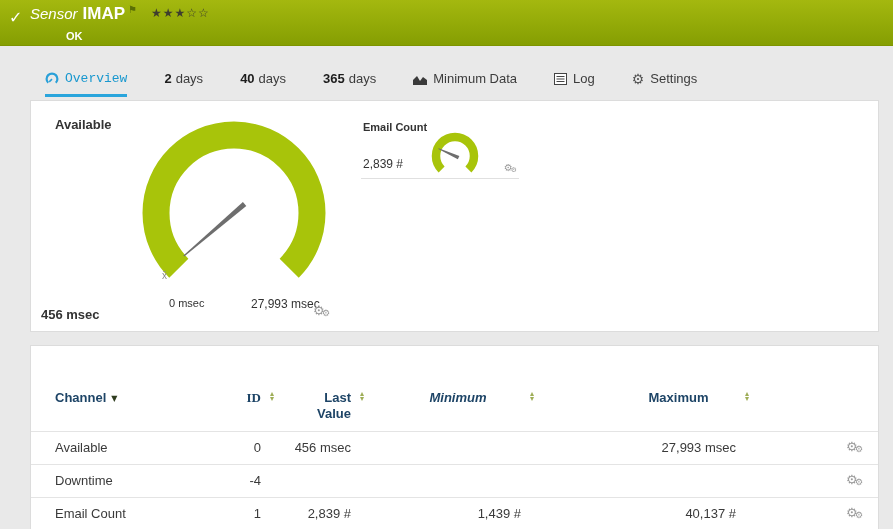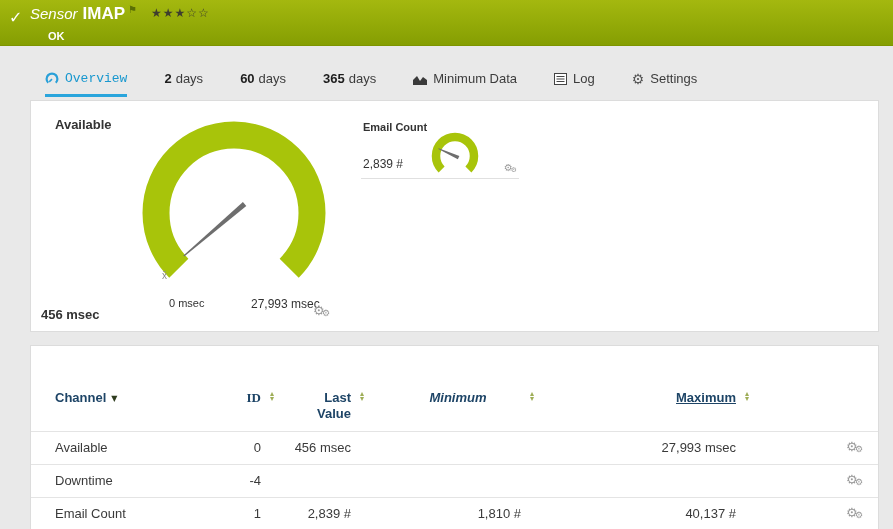--- a/index.html
+++ b/index.html
@@ -13,21 +13,21 @@
 
   
   .header { position: absolute; top: 0; left: 0; width: 100%; height: 46px;
     background: linear-gradient(180deg, #a4b80f, #859e02); border-bottom: 1px solid #7d9400; }
   .hdr-check { position: absolute; left: 9px; top: 8px; font-size: 16px; font-weight: bold; color: #fff; }
   .hdr-title { position: absolute; left: 30px; top: 4px; color: #fff; white-space: nowrap; }
   .hdr-type { font-style: italic; font-size: 15px; }
   .hdr-name { font-size: 17px; font-weight: bold; margin-left: 5px; }
   .hdr-flag { font-size: 10px; color: rgba(35,55,0,0.55); margin-left: 3px; vertical-align: 6px; }
   .hdr-stars { font-size: 12px; color: #3e3e2e; margin-left: 14px; letter-spacing: 1px; vertical-align: 2px; }
-  .hdr-ok { position: absolute; left: 48px; top: 30px; font-size: 11px; font-weight: bold; color: #fff; }
+  .hdr-ok { position: absolute; left: 66px; top: 30px; font-size: 11px; font-weight: bold; color: #fff; }
 
   
   .tabs { position: absolute; top: 63px; left: 0; width: 100%; height: 34px; display: flex; padding-left: 45px; }
   .tab { display: flex; align-items: center; margin-right: 37px; font-size: 13px; color: #3c3c3c;
     cursor: pointer; white-space: nowrap; border-bottom: 3px solid transparent; }
   .tab b { color: #1d1d1d; margin-right: 4px; }
   .tab b:empty { margin-right: 0; }
   .tab .ticon { margin-right: 6px; display: inline-flex; align-items: center; }
   .tab.active { color: #1998cf; border-bottom-color: #2aa5dc; font-family: Liberation Mono, monospace; }
   .tab .gearglyph { font-size: 14px; color: #555; }
@@ -60,21 +60,21 @@
   .needle { fill: #6e6e6e; }
   .avgmark { font-size: 10px; fill: #8a8a8a; }
 
   
   .thead { position: relative; height: 85px; font-size: 13px; font-weight: bold; color: #1d4466; }
   .th { position: absolute; top: 44px; cursor: pointer; }
   .th-channel { left: 24px; }
   .th-id { left: 170px; width: 60px; text-align: right; font-family: Liberation Serif, serif; }
   .th-last { left: 275px; width: 45px; text-align: right; line-height: 16px; }
   .th-min { left: 372px; width: 110px; text-align: center; font-style: italic; }
-  .th-max { left: 590px; width: 115px; text-align: right; text-decoration: underline; }
+  .th-max { left: 590px; width: 115px; text-align: center; }
   .caret { font-size: 8px; margin-left: 5px; vertical-align: 1px; color: #2f3d1f; }
 
   .sorticon { position: absolute; top: 45px; width: 10px; cursor: pointer; }
   .sorticon i { display: block; font-size: 8px; line-height: 5px; color: #9fae58; text-align: center; }
   .si-id { left: 236px; } .si-last { left: 326px; } .si-min { left: 496px; } .si-max { left: 711px; }
 
   .trow { position: relative; height: 33px; border-top: 1px solid #e4e4e4; font-size: 13px; color: #3a3a3a; }
   .td { position: absolute; top: 0; line-height: 32px; }
   .td-channel { left: 24px; cursor: pointer; }
   .td-id { left: 170px; width: 60px; text-align: right; }
@@ -103,21 +103,21 @@
       </svg>
     </span>
     <b></b>
     <span>Overview</span>
   </div>
   <div class="tab">
     <b>2</b>
     <span>days</span>
   </div>
   <div class="tab">
-    <b>60</b>
+    <b>40</b>
     <span>days</span>
   </div>
   <div class="tab">
     <b>365</b>
     <span>days</span>
   </div>
   <div class="tab">
     <span class="ticon">
       <svg width="14" height="12" viewBox="0 0 14 12">
         <polygon points="0,12 0,7 4,3 7,8 10,4 14,7 14,12" fill="#3a3a3a"></polygon>
@@ -224,20 +224,20 @@
     <span class="td td-gear gearpair">
       <span class="g1 uicon">⚙</span>
       <span class="g2 uicon">⚙</span>
     </span>
   </div>
 
   <div class="trow">
     <span class="td td-channel">Email Count</span>
     <span class="td td-id">1</span>
     <span class="td td-last">2,839 #</span>
-    <span class="td td-min">1,810 #</span>
+    <span class="td td-min">1,439 #</span>
     <span class="td td-max">40,137 #</span>
     <span class="td td-gear gearpair">
       <span class="g1 uicon">⚙</span>
       <span class="g2 uicon">⚙</span>
     </span>
   </div>
 </div>
 
 </body></html>

